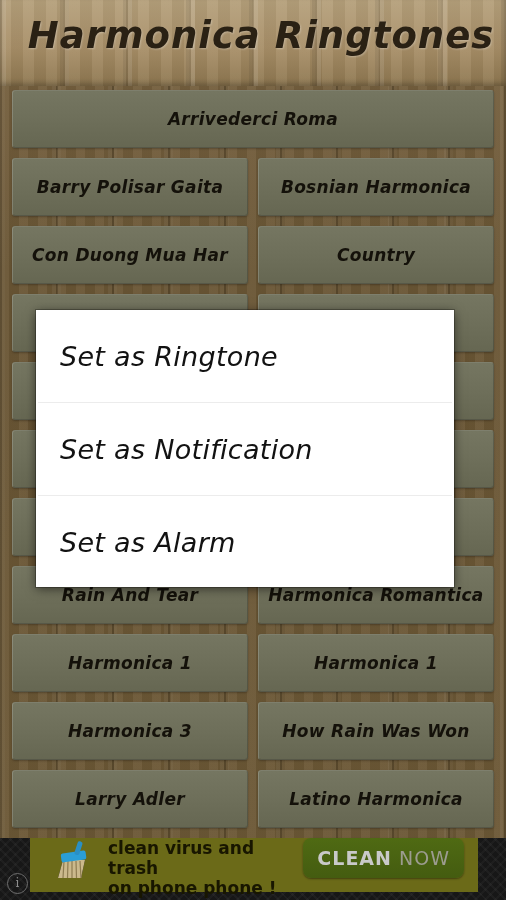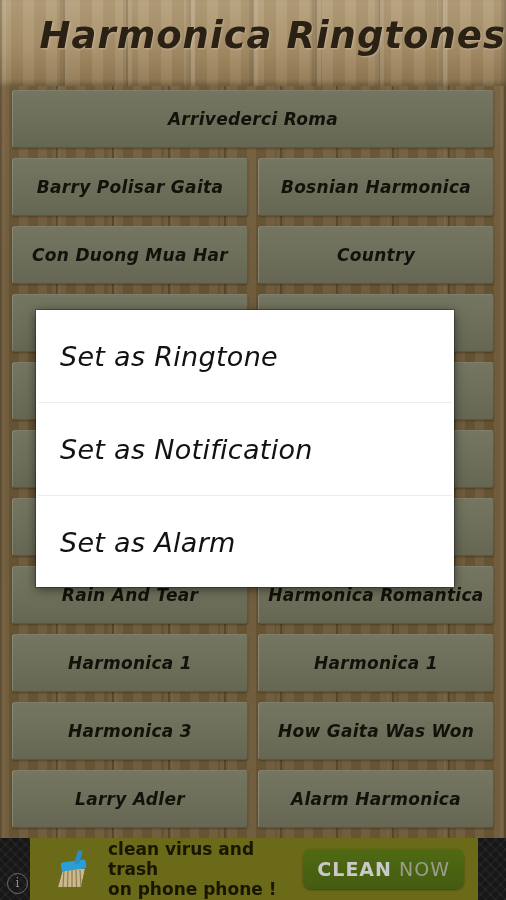--- a/index.html
+++ b/index.html
@@ -61,21 +61,21 @@
         rgba(255,255,255,0.05) 11px,
         rgba(0,0,0,0.04) 11px,
         rgba(0,0,0,0.04) 23px),
       linear-gradient(180deg, #b5a07b 0%, #a88f68 55%, #8e7750 100%);
     box-shadow: inset 0 -3px 5px rgba(0,0,0,0.22);
   }
   .header-title {
     position: absolute;
     left: 0; right: 0;
     top: 14px;
-    text-align: right;
+    text-align: center;
     font-family: "DejaVu Sans", sans-serif;
     font-size: 37px;
     font-style: italic;
     font-weight: bold;
     letter-spacing: 1px;
     color: #2a2114;
     text-shadow: 1px 1px 2px rgba(255,255,255,0.28);
     white-space: nowrap;
     margin-left: 16px;
   }
@@ -184,24 +184,24 @@
     font-family: "DejaVu Serif", serif;
     font-size: 12px;
     line-height: 19px;
     text-align: center;
   }
   .ad-content {
     position: absolute;
     left: 30px;
     top: 0;
     width: 448px;
-    height: 62px;
+    height: 54px;
     background: #6b6a18;
     display: flex;
-    align-items: center;
+    align-items: flex-start;
   }
   .broom-icon {
     width: 46px;
     height: 44px;
     margin-left: 20px;
     flex: 0 0 auto;
     position: relative;
   }
   .ad-text {
     margin-left: 12px;
@@ -267,25 +267,25 @@
     <div class="row">
       <div class="tone-btn">Rain And Tear</div>
       <div class="tone-btn">Harmonica Romantica</div>
     </div>
     <div class="row">
       <div class="tone-btn">Harmonica 1</div>
       <div class="tone-btn">Harmonica 1</div>
     </div>
     <div class="row">
       <div class="tone-btn">Harmonica 3</div>
-      <div class="tone-btn">How Gaita Was Won</div>
+      <div class="tone-btn">How Rain Was Won</div>
     </div>
     <div class="row">
       <div class="tone-btn">Larry Adler</div>
-      <div class="tone-btn">Alarm Harmonica</div>
+      <div class="tone-btn">Latino Harmonica</div>
     </div>
   </div>
 
   <div class="dialog">
     <div class="dlg-item">Set as Ringtone</div>
     <div class="dlg-sep"></div>
     <div class="dlg-item">Set as Notification</div>
     <div class="dlg-sep"></div>
     <div class="dlg-item">Set as Alarm</div>
   </div>

